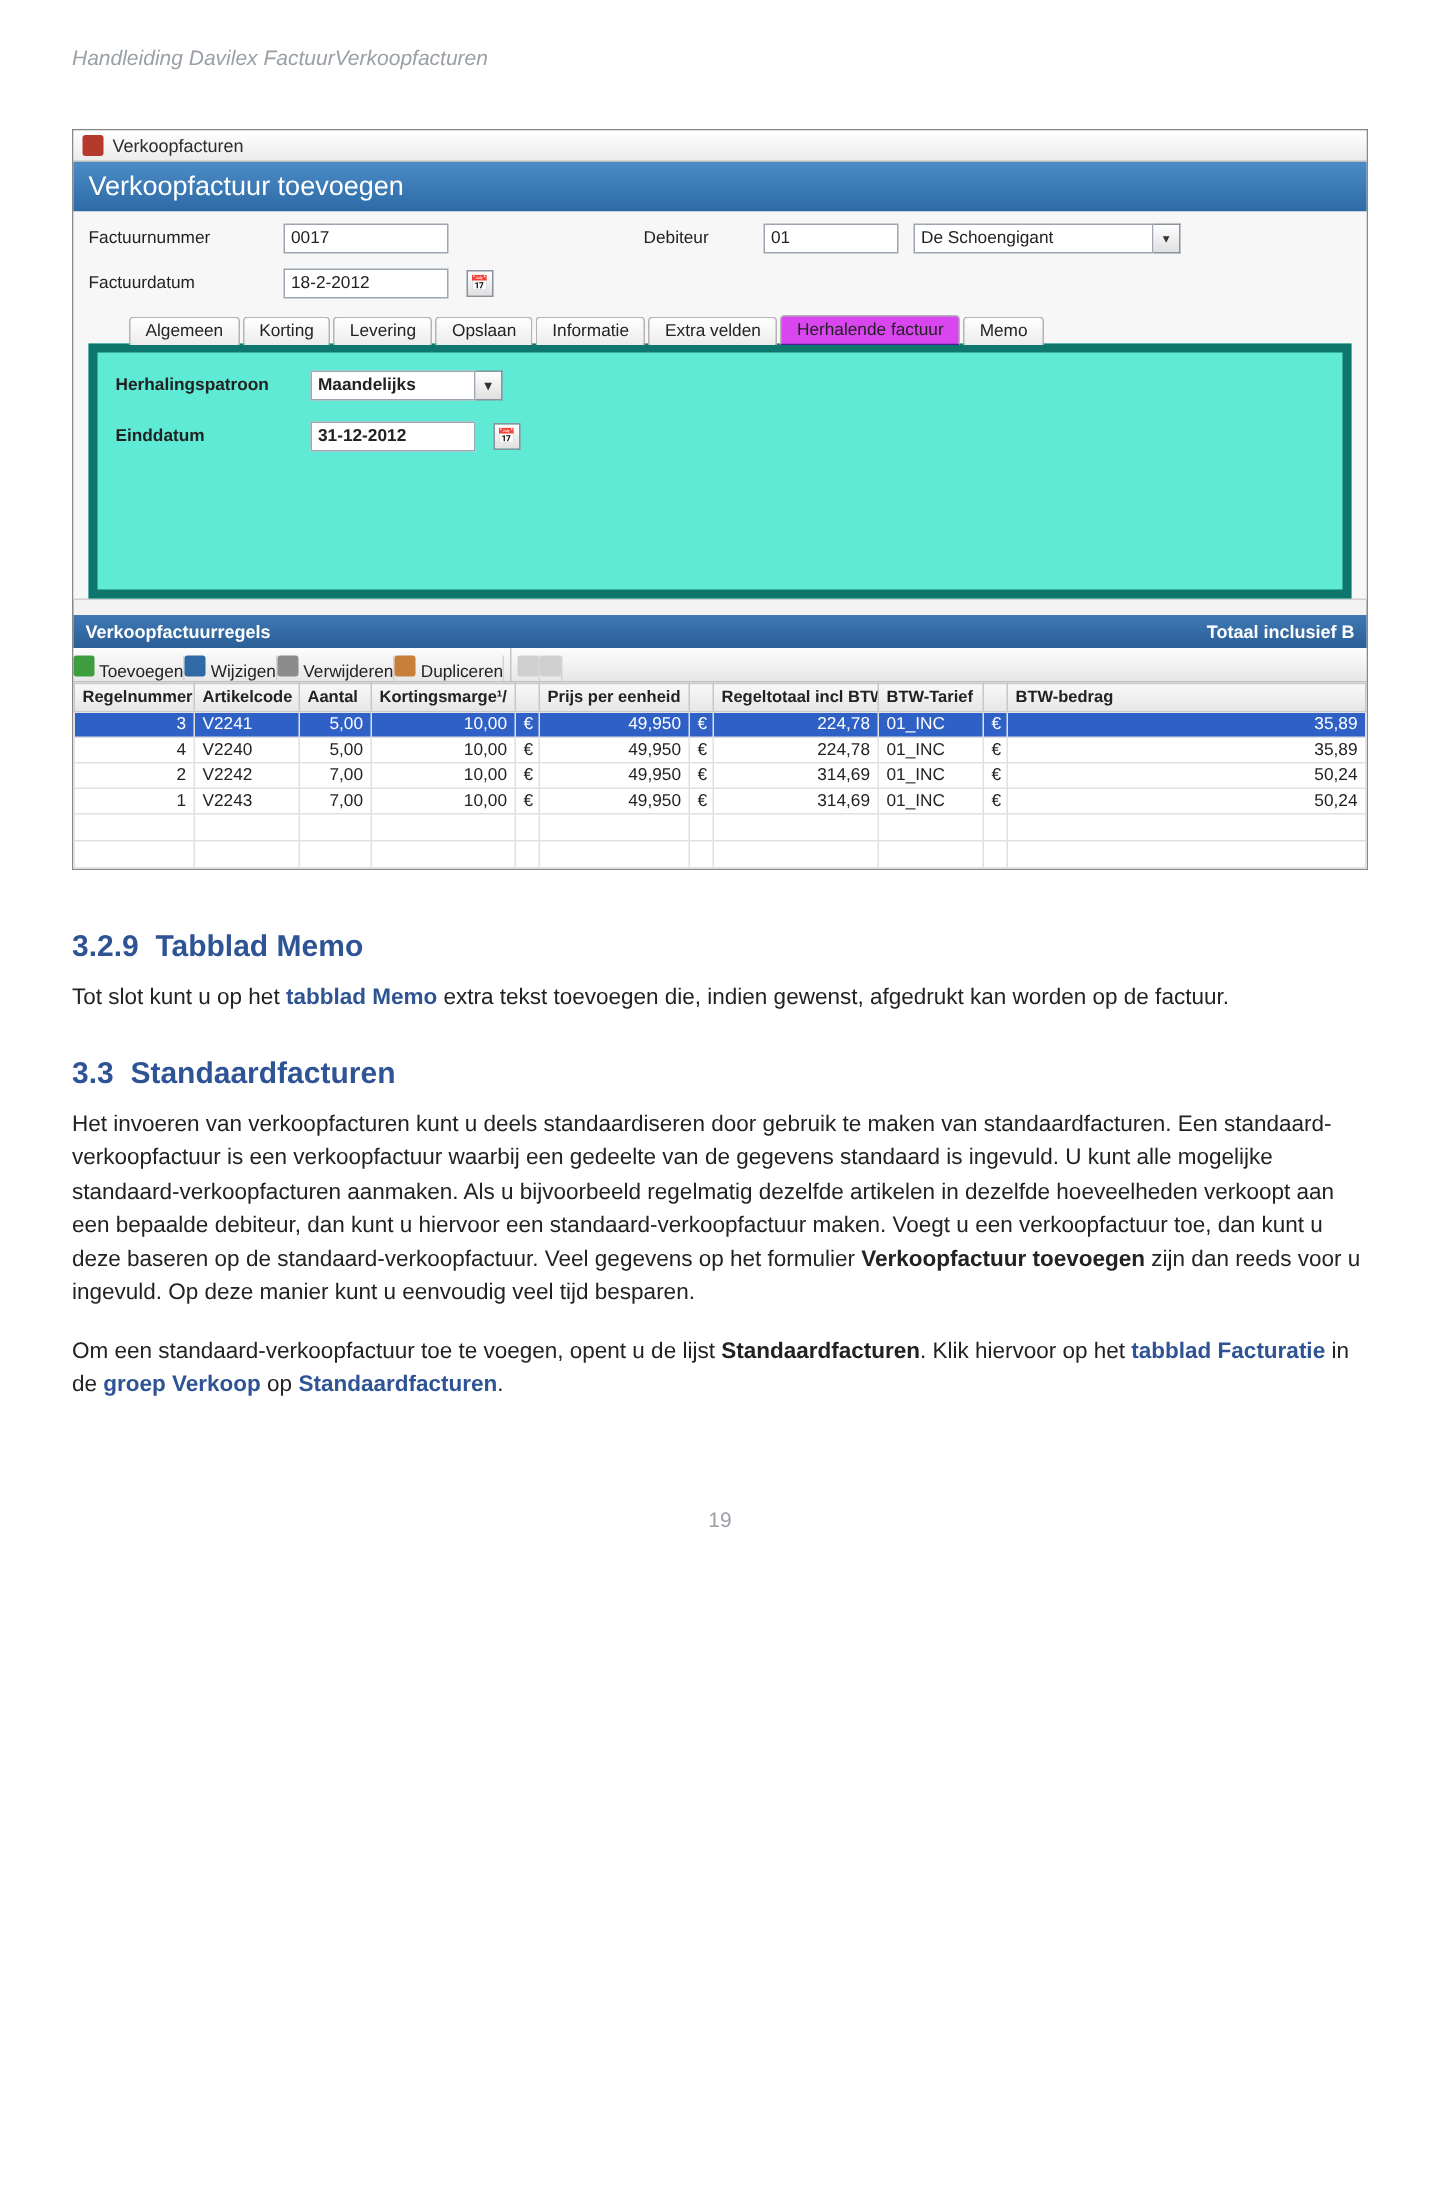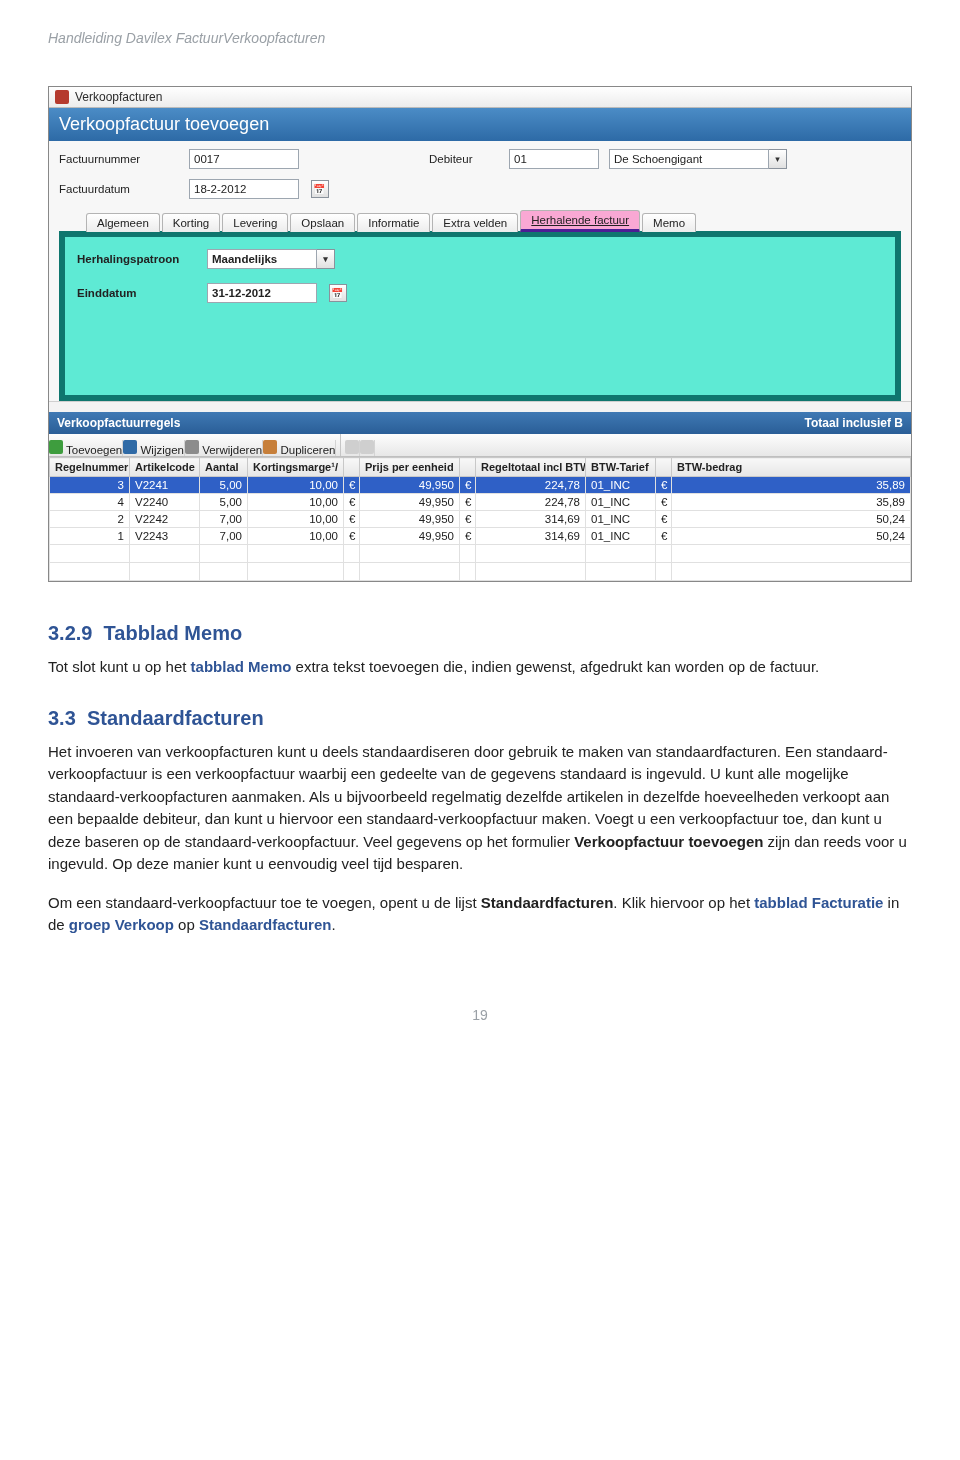--- a/index.html
+++ b/index.html
@@ -134,24 +134,23 @@
     border-bottom: none;
     background: linear-gradient(#fff,#ececec);
     padding: 3px 10px;
     font-size: 11.5px;
     color: #222;
     border-radius: 3px 3px 0 0;
     position: relative;
     top: 1px;
   }
   .tab.active {
-    background: #f9a8d4;
-    border-bottom: 3px solid #4c1d95;
+    background: #d946ef;
+    border-bottom: 1px solid #4c1d95;
     z-index: 2;
-    text-decoration: underline;
   }
   .tab-panel {
     background: #5eead4;
     border: 6px solid #0f766e;
     padding: 12px;
     height: 170px;
     font-weight: bold;
   }
   .tab-panel .form-row { margin-bottom: 14px; }
   .with-drop { display: inline-flex; }

